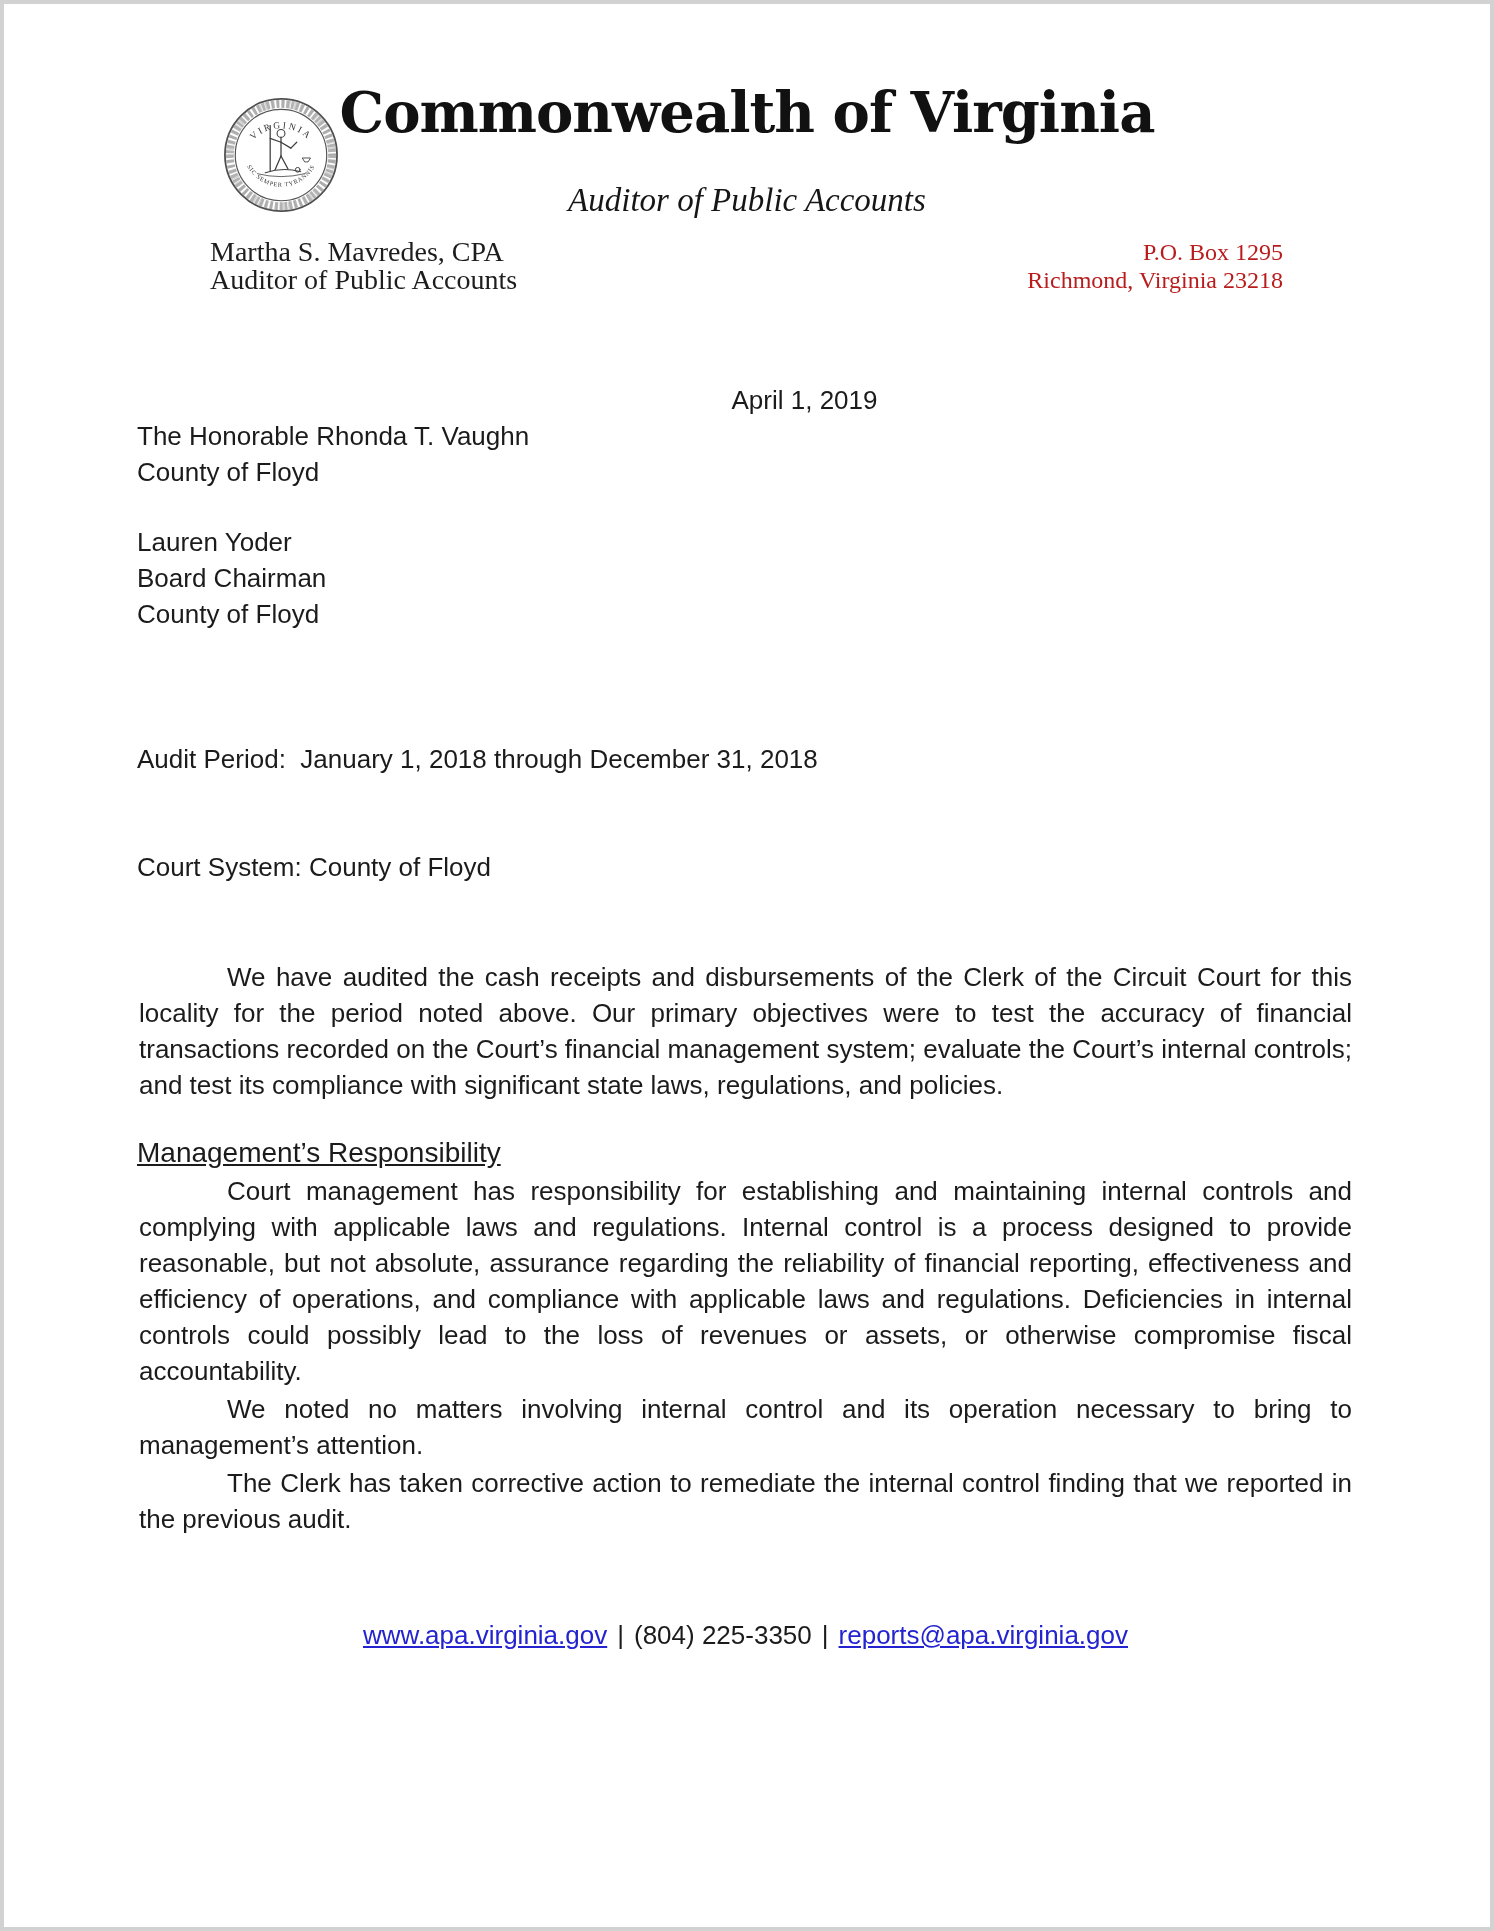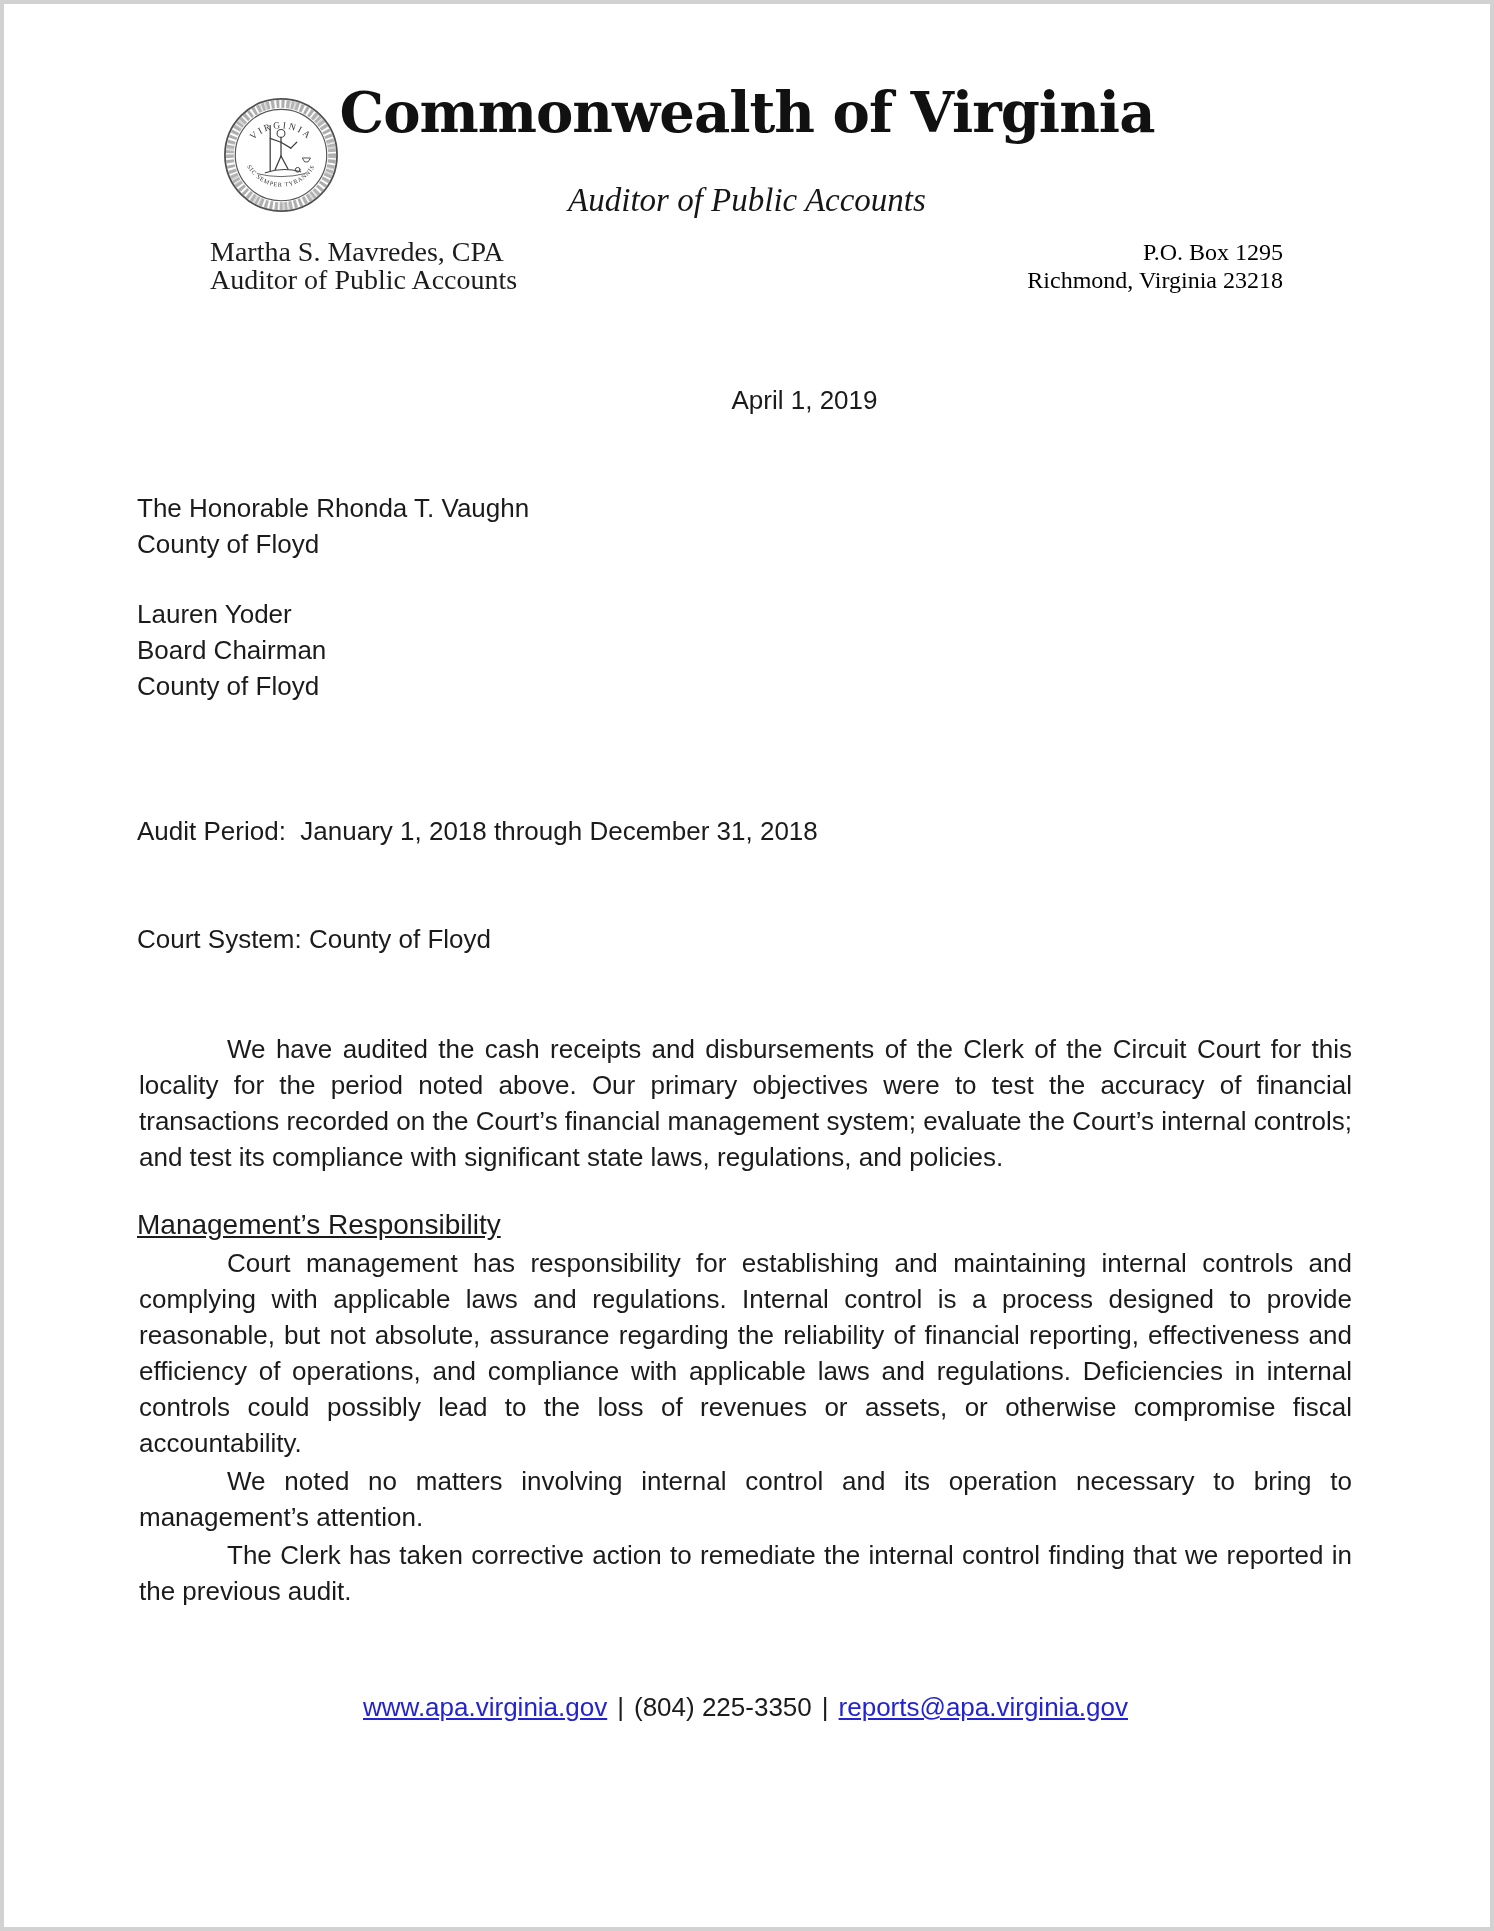--- a/index.html
+++ b/index.html
@@ -39,29 +39,29 @@
     position:absolute; left:206px; top:234px;
     font-family:"Liberation Serif", serif;
     font-size:28px; line-height:28px;
     color:#1d1d1d;
   }
   .lh-right {
     position:absolute; right:207px; top:234px;
     text-align:right;
     font-family:"Liberation Serif", serif;
     font-size:24px; line-height:28px;
-    color:#000000;
+    color:#b91c1c;
   }
   
   .content {
     position:absolute; top:0; left:133px; right:136px;
     font-size:26px; line-height:36px;
   }
   .date { margin-top:378px; text-align:center; padding-left:118px; }
-  .addr-1 { margin-top:72px; }
+  .addr-1 { }
   .addr-2 { margin-top:34px; }
   .audit  { margin-top:37px; white-space:pre-wrap; }
   p.para {
     margin:2px; text-align:justify; text-indent:88px;
   }
   .para-1 { margin-top:70px; }
   .heading {
     margin:32px 0 0 0;
     font-size:28px; line-height:36px; font-weight:400;
     text-decoration:underline;

